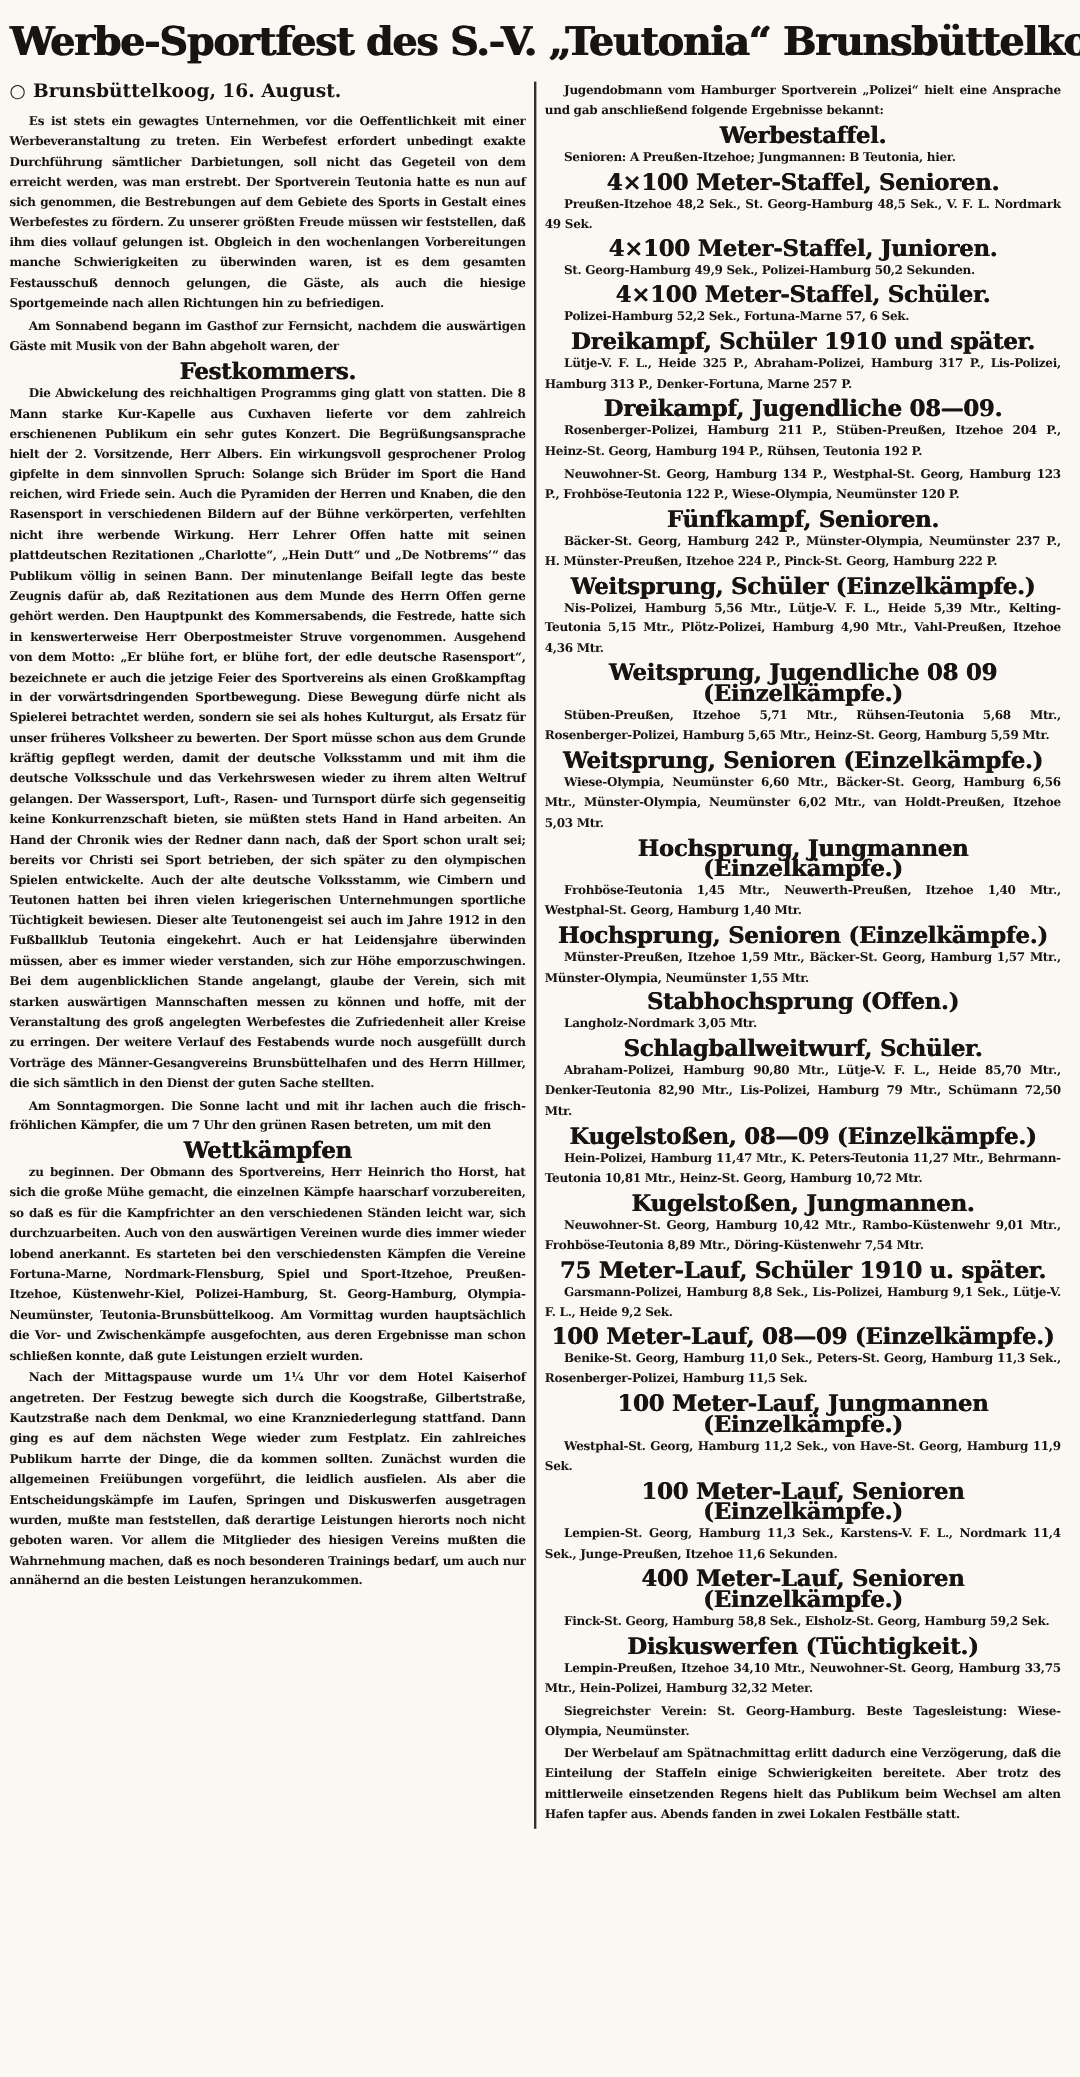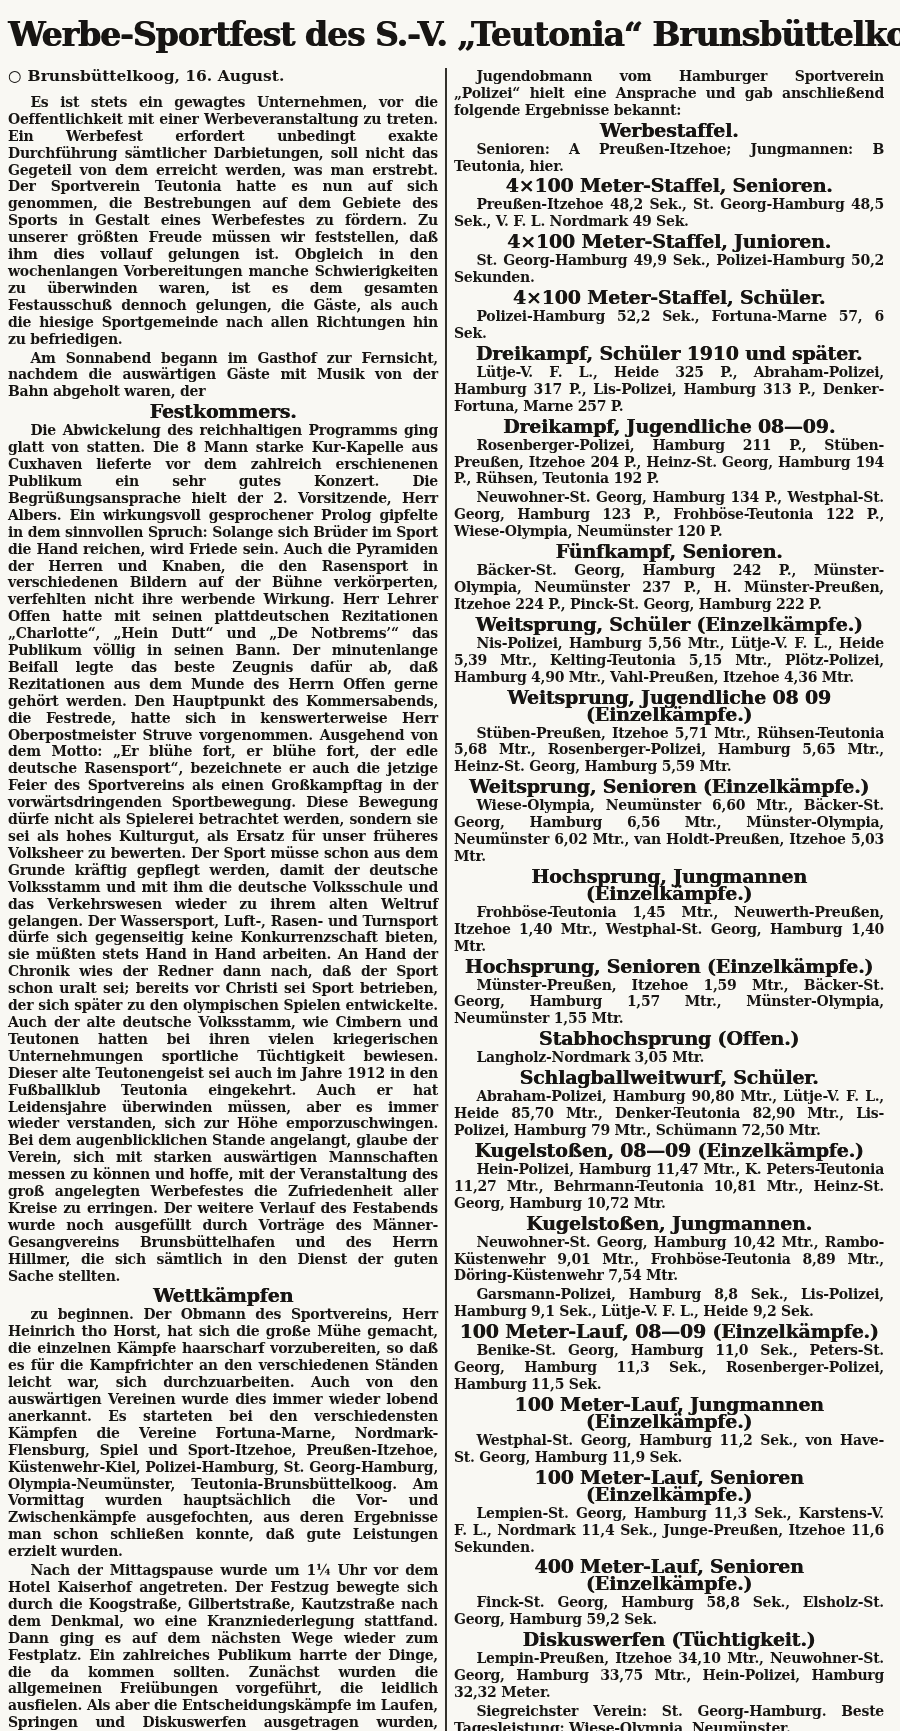--- a/index.html
+++ b/index.html
@@ -31,21 +31,21 @@
     text-align:left;
     font-size:15.5px;
     margin:0 0 9px 0;
     letter-spacing:0;
   }
   .dateline .circle{font-weight:400;margin-right:6px;}
   .para{
     margin:2px 0;
     text-indent:1.6em;
     text-align:justify;
-    font-size:14px;
+    font-size:10px;
     line-height:16.9px;
     letter-spacing:-0.25px;
   }
   .subhead{
     margin:3px 0 1px 0;
     text-align:center;
     font-size:19px;
     line-height:17px;
     letter-spacing:-0.2px;
     text-shadow:0.5px 0 0 currentColor;
@@ -59,20 +59,21 @@
   <div class="cols">
     <div class="col">
       <div class="dateline">
         <span class="circle">○</span><span>Brunsbüttelkoog, 16. August.</span>
       </div>
       <div id="left-blocks">
           <p class="para">Es ist stets ein gewagtes Unternehmen, vor die Oeffentlichkeit mit einer Werbeveranstaltung zu treten. Ein Werbefest erfordert unbedingt exakte Durchführung sämtlicher Darbietungen, soll nicht das Gegeteil von dem erreicht werden, was man erstrebt. Der Sportverein Teutonia hatte es nun auf sich genommen, die Bestrebungen auf dem Gebiete des Sports in Gestalt eines Werbefestes zu fördern. Zu unserer größten Freude müssen wir feststellen, daß ihm dies vollauf gelungen ist. Obgleich in den wochenlangen Vorbereitungen manche Schwierigkeiten zu überwinden waren, ist es dem gesamten Festausschuß dennoch gelungen, die Gäste, als auch die hiesige Sportgemeinde nach allen Richtungen hin zu befriedigen.</p>
           <p class="para">Am Sonnabend begann im Gasthof zur Fernsicht, nachdem die auswärtigen Gäste mit Musik von der Bahn abgeholt waren, der</p>
           <h3 class="subhead">Festkommers.</h3>
           <p class="para">Die Abwickelung des reichhaltigen Programms ging glatt von statten. Die 8 Mann starke Kur-Kapelle aus Cuxhaven lieferte vor dem zahlreich erschienenen Publikum ein sehr gutes Konzert. Die Begrüßungsansprache hielt der 2. Vorsitzende, Herr Albers. Ein wirkungsvoll gesprochener Prolog gipfelte in dem sinnvollen Spruch: Solange sich Brüder im Sport die Hand reichen, wird Friede sein. Auch die Pyramiden der Herren und Knaben, die den Rasensport in verschiedenen Bildern auf der Bühne verkörperten, verfehlten nicht ihre werbende Wirkung. Herr Lehrer Offen hatte mit seinen plattdeutschen Rezitationen „Charlotte“, „Hein Dutt“ und „De Notbrems’“ das Publikum völlig in seinen Bann. Der minutenlange Beifall legte das beste Zeugnis dafür ab, daß Rezitationen aus dem Munde des Herrn Offen gerne gehört werden. Den Hauptpunkt des Kommersabends, die Festrede, hatte sich in kenswerterweise Herr Oberpostmeister Struve vorgenommen. Ausgehend von dem Motto: „Er blühe fort, er blühe fort, der edle deutsche Rasensport“, bezeichnete er auch die jetzige Feier des Sportvereins als einen Großkampftag in der vorwärtsdringenden Sportbewegung. Diese Bewegung dürfe nicht als Spielerei betrachtet werden, sondern sie sei als hohes Kulturgut, als Ersatz für unser früheres Volksheer zu bewerten. Der Sport müsse schon aus dem Grunde kräftig gepflegt werden, damit der deutsche Volksstamm und mit ihm die deutsche Volksschule und das Verkehrswesen wieder zu ihrem alten Weltruf gelangen. Der Wassersport, Luft-, Rasen- und Turnsport dürfe sich gegenseitig keine Konkurrenzschaft bieten, sie müßten stets Hand in Hand arbeiten. An Hand der Chronik wies der Redner dann nach, daß der Sport schon uralt sei; bereits vor Christi sei Sport betrieben, der sich später zu den olympischen Spielen entwickelte. Auch der alte deutsche Volksstamm, wie Cimbern und Teutonen hatten bei ihren vielen kriegerischen Unternehmungen sportliche Tüchtigkeit bewiesen. Dieser alte Teutonengeist sei auch im Jahre 1912 in den Fußballklub Teutonia eingekehrt. Auch er hat Leidensjahre überwinden müssen, aber es immer wieder verstanden, sich zur Höhe emporzuschwingen. Bei dem augenblicklichen Stande angelangt, glaube der Verein, sich mit starken auswärtigen Mannschaften messen zu können und hoffe, mit der Veranstaltung des groß angelegten Werbefestes die Zufriedenheit aller Kreise zu erringen. Der weitere Verlauf des Festabends wurde noch ausgefüllt durch Vorträge des Männer-Gesangvereins Brunsbüttelhafen und des Herrn Hillmer, die sich sämtlich in den Dienst der guten Sache stellten.</p>
+          <p class="para">Am Sonntagmorgen. Die Sonne lacht und mit ihr lachen auch die frisch-fröhlichen Kämpfer, die um 7 Uhr den grünen Rasen betreten, um mit den</p>
           <h3 class="subhead">Wettkämpfen</h3>
           <p class="para">zu beginnen. Der Obmann des Sportvereins, Herr Heinrich tho Horst, hat sich die große Mühe gemacht, die einzelnen Kämpfe haarscharf vorzubereiten, so daß es für die Kampfrichter an den verschiedenen Ständen leicht war, sich durchzuarbeiten. Auch von den auswärtigen Vereinen wurde dies immer wieder lobend anerkannt. Es starteten bei den verschiedensten Kämpfen die Vereine Fortuna-Marne, Nordmark-Flensburg, Spiel und Sport-Itzehoe, Preußen-Itzehoe, Küstenwehr-Kiel, Polizei-Hamburg, St. Georg-Hamburg, Olympia-Neumünster, Teutonia-Brunsbüttelkoog. Am Vormittag wurden hauptsächlich die Vor- und Zwischenkämpfe ausgefochten, aus deren Ergebnisse man schon schließen konnte, daß gute Leistungen erzielt wurden.</p>
           <p class="para">Nach der Mittagspause wurde um 1¼ Uhr vor dem Hotel Kaiserhof angetreten. Der Festzug bewegte sich durch die Koogstraße, Gilbertstraße, Kautzstraße nach dem Denkmal, wo eine Kranzniederlegung stattfand. Dann ging es auf dem nächsten Wege wieder zum Festplatz. Ein zahlreiches Publikum harrte der Dinge, die da kommen sollten. Zunächst wurden die allgemeinen Freiübungen vorgeführt, die leidlich ausfielen. Als aber die Entscheidungskämpfe im Laufen, Springen und Diskuswerfen ausgetragen wurden, mußte man feststellen, daß derartige Leistungen hierorts noch nicht geboten waren. Vor allem die Mitglieder des hiesigen Vereins mußten die Wahrnehmung machen, daß es noch besonderen Trainings bedarf, um auch nur annähernd an die besten Leistungen heranzukommen.</p>
         </div>
     </div>
     <div class="divider"></div>
     <div class="col">
       <div id="right-blocks">
           <p class="para">Jugendobmann vom Hamburger Sportverein „Polizei“ hielt eine Ansprache und gab anschließend folgende Ergebnisse bekannt:</p>
           <h3 class="subhead">Werbestaffel.</h3>
@@ -101,20 +102,21 @@
           <h3 class="subhead">Hochsprung, Senioren (Einzelkämpfe.)</h3>
           <p class="para">Münster-Preußen, Itzehoe 1,59 Mtr., Bäcker-St. Georg, Hamburg 1,57 Mtr., Münster-Olympia, Neumünster 1,55 Mtr.</p>
           <h3 class="subhead">Stabhochsprung (Offen.)</h3>
           <p class="para">Langholz-Nordmark 3,05 Mtr.</p>
           <h3 class="subhead">Schlagballweitwurf, Schüler.</h3>
           <p class="para">Abraham-Polizei, Hamburg 90,80 Mtr., Lütje-V. F. L., Heide 85,70 Mtr., Denker-Teutonia 82,90 Mtr., Lis-Polizei, Hamburg 79 Mtr., Schümann 72,50 Mtr.</p>
           <h3 class="subhead">Kugelstoßen, 08—09 (Einzelkämpfe.)</h3>
           <p class="para">Hein-Polizei, Hamburg 11,47 Mtr., K. Peters-Teutonia 11,27 Mtr., Behrmann-Teutonia 10,81 Mtr., Heinz-St. Georg, Hamburg 10,72 Mtr.</p>
           <h3 class="subhead">Kugelstoßen, Jungmannen.</h3>
           <p class="para">Neuwohner-St. Georg, Hamburg 10,42 Mtr., Rambo-Küstenwehr 9,01 Mtr., Frohböse-Teutonia 8,89 Mtr., Döring-Küstenwehr 7,54 Mtr.</p>
+          <h3 class="subhead">75 Meter-Lauf, Schüler 1910 u. später.</h3>
           <p class="para">Garsmann-Polizei, Hamburg 8,8 Sek., Lis-Polizei, Hamburg 9,1 Sek., Lütje-V. F. L., Heide 9,2 Sek.</p>
           <h3 class="subhead">100 Meter-Lauf, 08—09 (Einzelkämpfe.)</h3>
           <p class="para">Benike-St. Georg, Hamburg 11,0 Sek., Peters-St. Georg, Hamburg 11,3 Sek., Rosenberger-Polizei, Hamburg 11,5 Sek.</p>
           <h3 class="subhead">100 Meter-Lauf, Jungmannen (Einzelkämpfe.)</h3>
           <p class="para">Westphal-St. Georg, Hamburg 11,2 Sek., von Have-St. Georg, Hamburg 11,9 Sek.</p>
           <h3 class="subhead">100 Meter-Lauf, Senioren (Einzelkämpfe.)</h3>
           <p class="para">Lempien-St. Georg, Hamburg 11,3 Sek., Karstens-V. F. L., Nordmark 11,4 Sek., Junge-Preußen, Itzehoe 11,6 Sekunden.</p>
           <h3 class="subhead">400 Meter-Lauf, Senioren (Einzelkämpfe.)</h3>
           <p class="para">Finck-St. Georg, Hamburg 58,8 Sek., Elsholz-St. Georg, Hamburg 59,2 Sek.</p>
           <h3 class="subhead">Diskuswerfen (Tüchtigkeit.)</h3>

